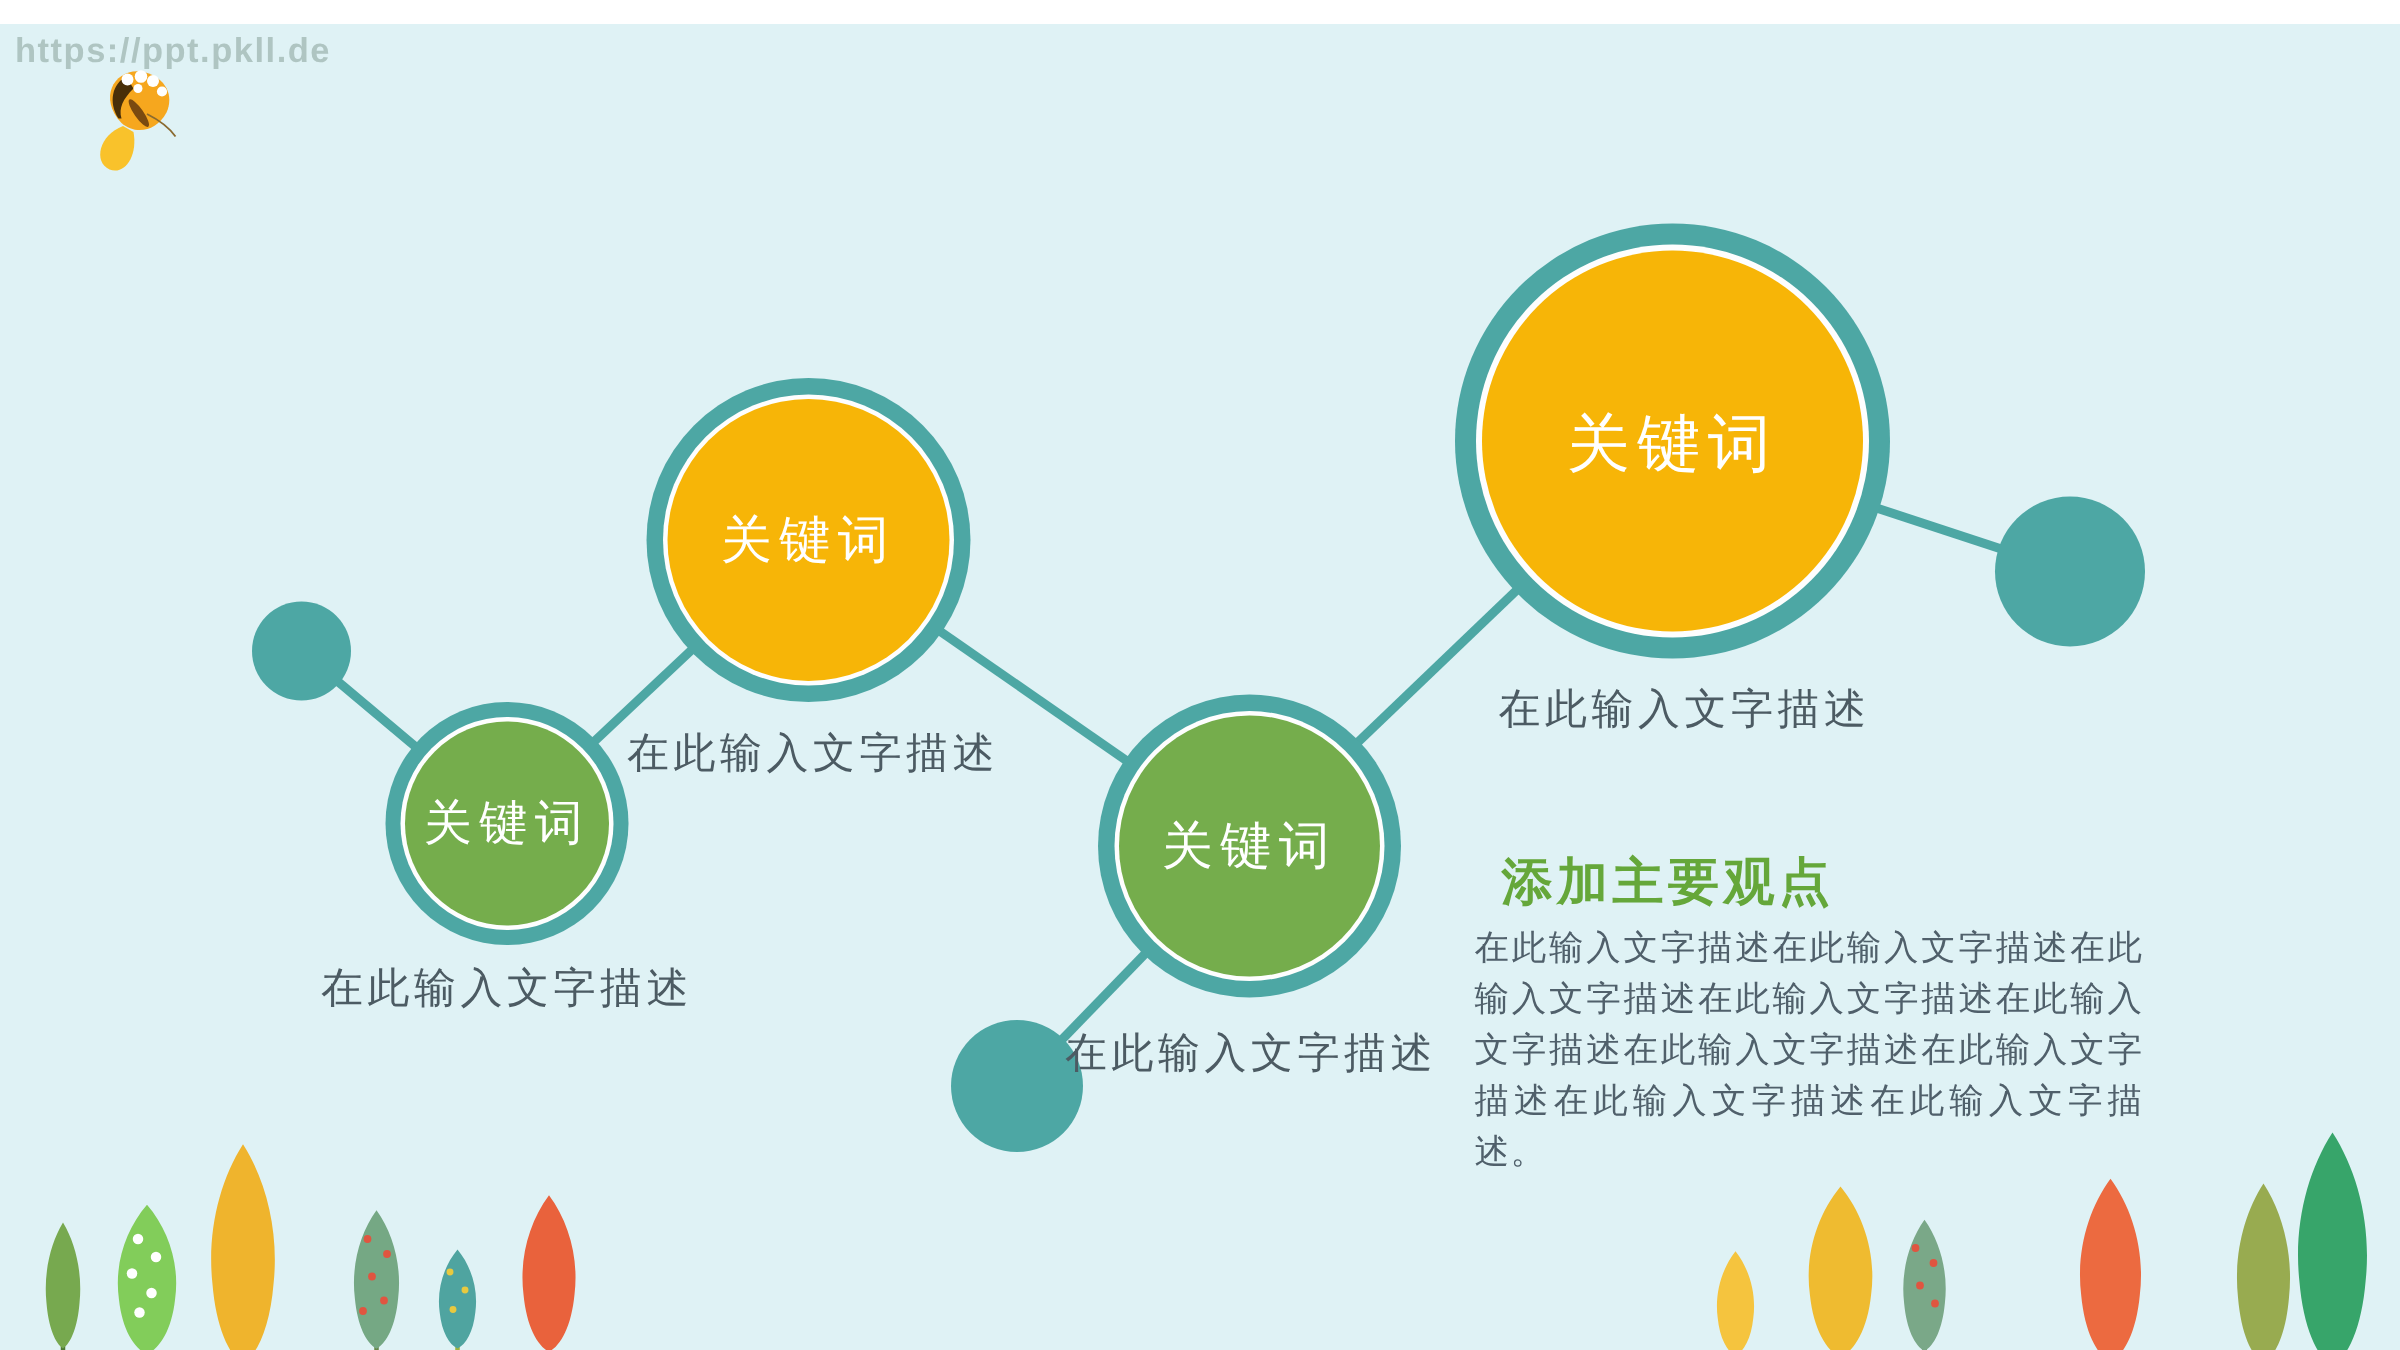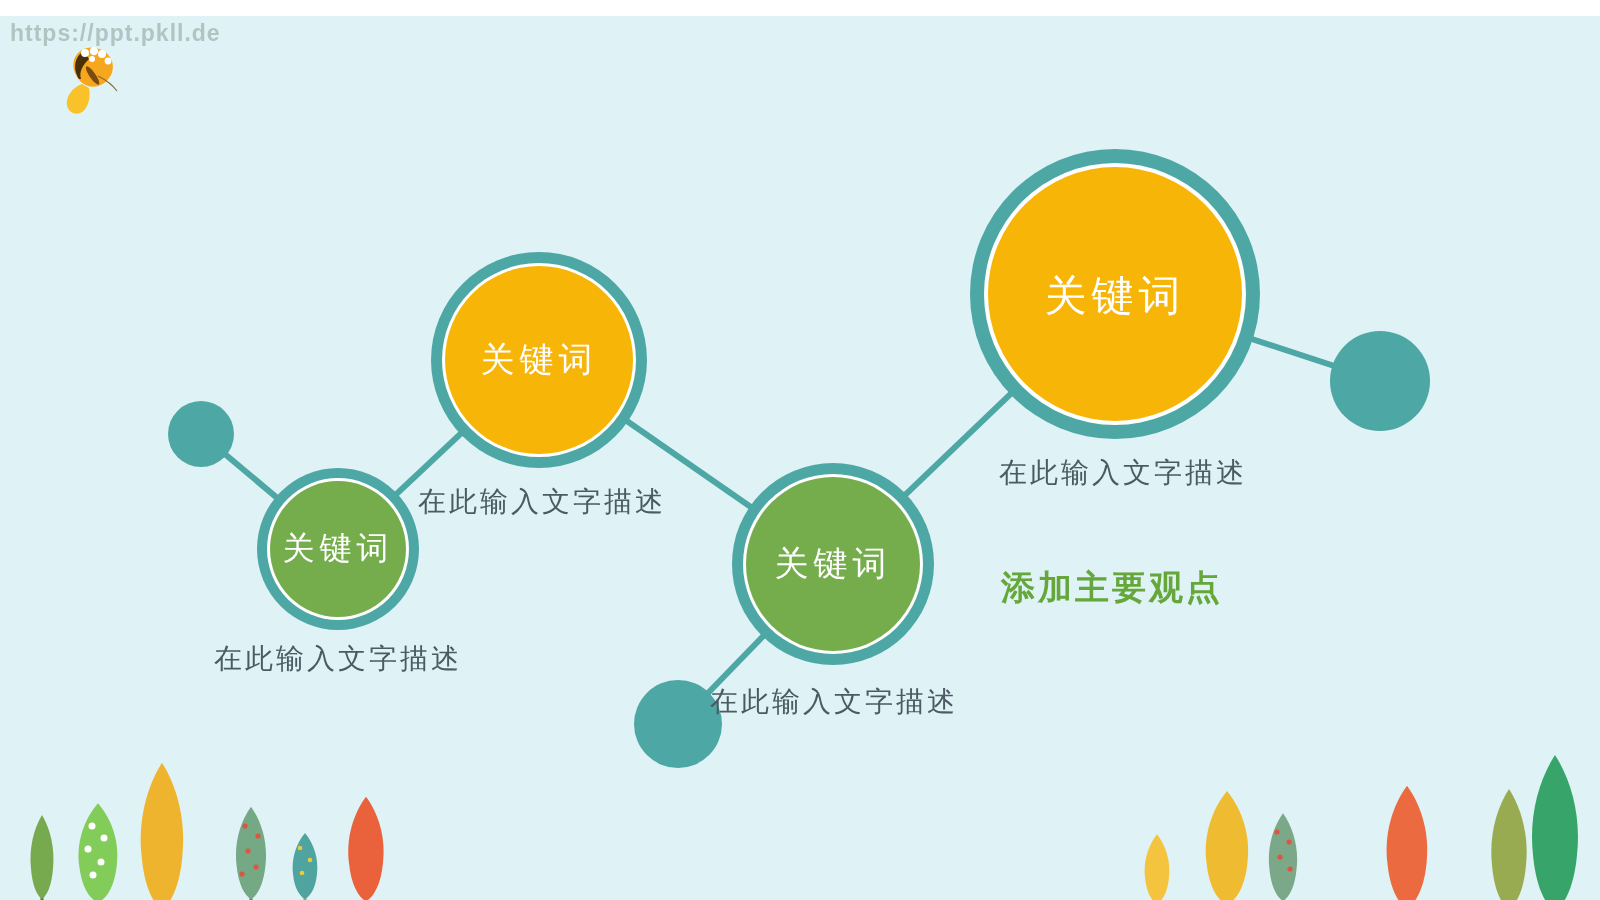--- a/index.html
+++ b/index.html
@@ -174,14 +174,15 @@
   <div class="node-label nl-2">关键词</div>
   <div class="node-label nl-3">关键词</div>
   <div class="node-label nl-4">关键词</div>
 
   <div class="caption cap-1">在此输入文字描述</div>
   <div class="caption cap-2">在此输入文字描述</div>
   <div class="caption cap-3">在此输入文字描述</div>
   <div class="caption cap-4">在此输入文字描述</div>
 
   <div class="summary-heading">添加主要观点</div>
+  <div class="summary-body">在此输入文字描述在此输入文字描述在此输入文字描述在此输入文字描述在此输入文字描述在此输入文字描述在此输入文字描述在此输入文字描述在此输入文字描述。</div>
 
 </div>
 
 </body></html>

